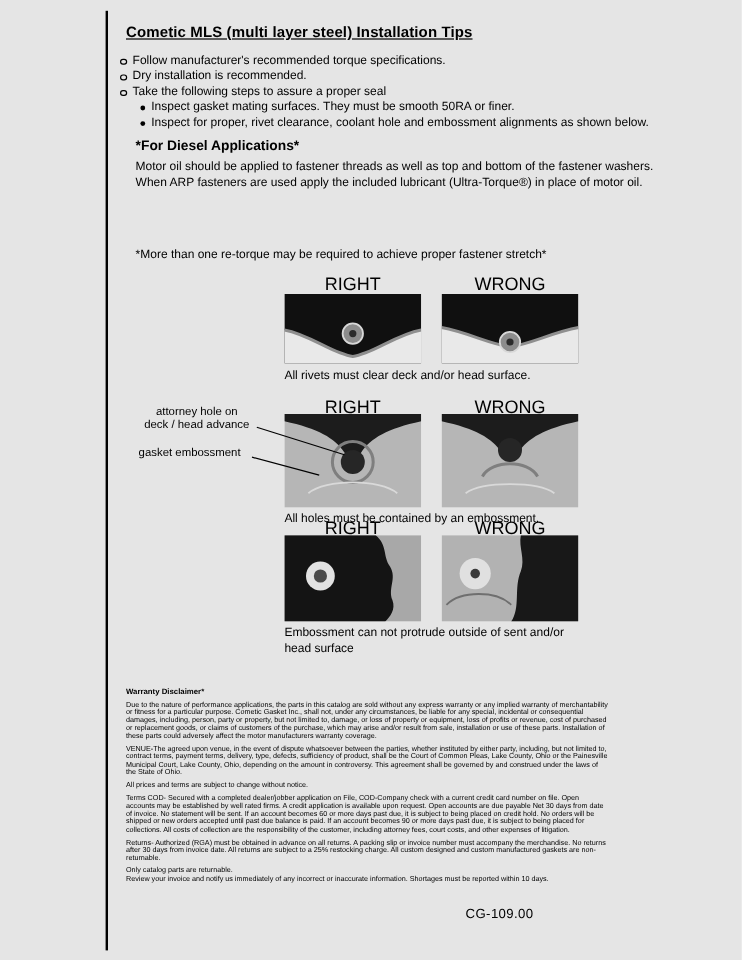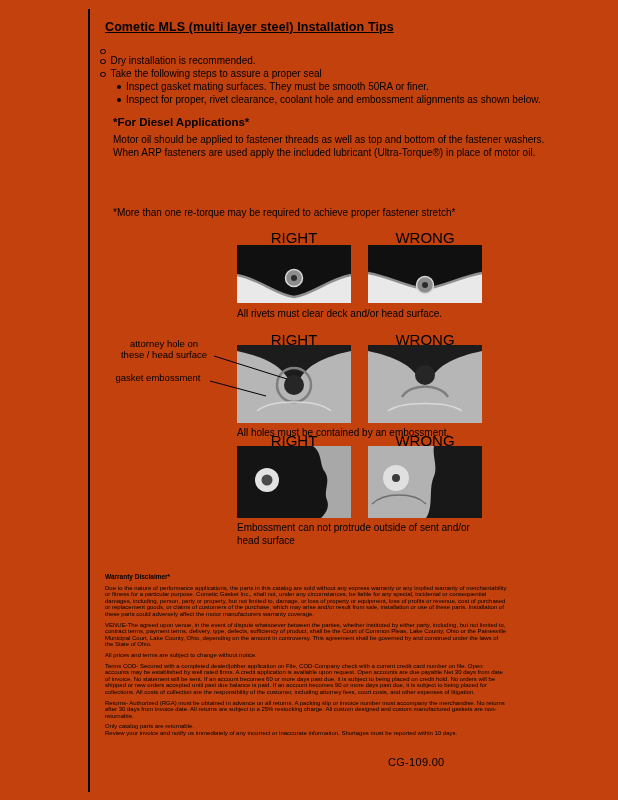--- a/index.html
+++ b/index.html
@@ -1,17 +1,17 @@
 <!DOCTYPE html>
 <html><head>
 <meta charset="utf-8">
 <style>
   html,body{margin:0;padding:0}
   body{width:618px;height:800px;background:#ffffff;font-family:"Liberation Sans",sans-serif;color:#000}
-  .page{position:relative;width:618px;height:800px;background:#c2410c;overflow:hidden}
+  .page{position:relative;width:618px;height:800px;background:#e5e5e5;overflow:hidden}
   .vrule{position:absolute;left:88px;top:9px;width:2px;height:783px;background:#000}
 
   .title{position:absolute;left:105px;top:20px;margin:0;font-size:12.5px;font-weight:bold;text-decoration:underline;letter-spacing:.1px}
 
   .tips{position:absolute;left:100px;top:44px;width:470px;margin:0;padding:0;list-style:none;font-size:10px;line-height:13px}
   .tip{display:flex;align-items:flex-start}
   .tip .marker{flex:0 0 auto;margin:4.5px 5px 0 0}
   .marker.open{width:3.5px;height:3.5px;border:1px solid #000;border-radius:50%}
   .marker.filled{width:4px;height:4px;background:#000;border-radius:50%}
   .tip.sub{margin-left:17px}
@@ -40,20 +40,21 @@
 
 <div class="page">
 
   <div class="vrule"></div>
 
   <h1 class="title">Cometic MLS (multi layer steel) Installation Tips</h1>
 
   <ul class="tips">
     <li class="tip">
       <span class="marker open"></span>
+      <span>Follow manufacturer's recommended torque specifications.</span>
     </li>
     <li class="tip">
       <span class="marker open"></span>
       <span>Dry installation is recommended.</span>
     </li>
     <li class="tip">
       <span class="marker open"></span>
       <span>Take the following steps to assure a proper seal</span>
     </li>
     <li class="tip sub">
@@ -87,21 +88,21 @@
     <circle cx="57" cy="40" r="8.5" fill="#8c8c8c" stroke="#d8d8d8" stroke-width="1.5"></circle>
     <circle cx="57" cy="40" r="3" fill="#2b2b2b"></circle>
   </svg>
   <div class="dg-caption" style="left:237px;top:308px">All rivets must clear deck and/or head surface.</div>
 
   <div class="dg-label" style="left:237px;top:331px">RIGHT</div>
   <div class="dg-label" style="left:368px;top:331px">WRONG</div>
 
   <div class="annot" style="left:116px;top:339px;width:96px">
     <div>attorney hole on</div>
-    <div>these / head surface</div>
+    <div>deck / head advance</div>
   </div>
   <div class="annot" style="left:108px;top:373px;width:100px">gasket embossment</div>
 
   <svg class="dg-img" style="left:237px;top:345px" width="114" height="78" viewBox="0 0 114 78">
     <rect width="114" height="78" fill="#b6b6b6"></rect>
     <path d="M0,0 H114 V6 C86,12 72,20 64,32 C60,38 54,38 50,32 C42,20 28,12 0,6 Z" fill="#1c1c1c"></path>
     <circle cx="57" cy="40" r="17" fill="none" stroke="#7f7f7f" stroke-width="2.5"></circle>
     <circle cx="57" cy="40" r="10" fill="#262626"></circle>
     <path d="M20,66 C34,54 80,54 94,66" fill="none" stroke="#d9d9d9" stroke-width="1.5"></path>
   </svg>

